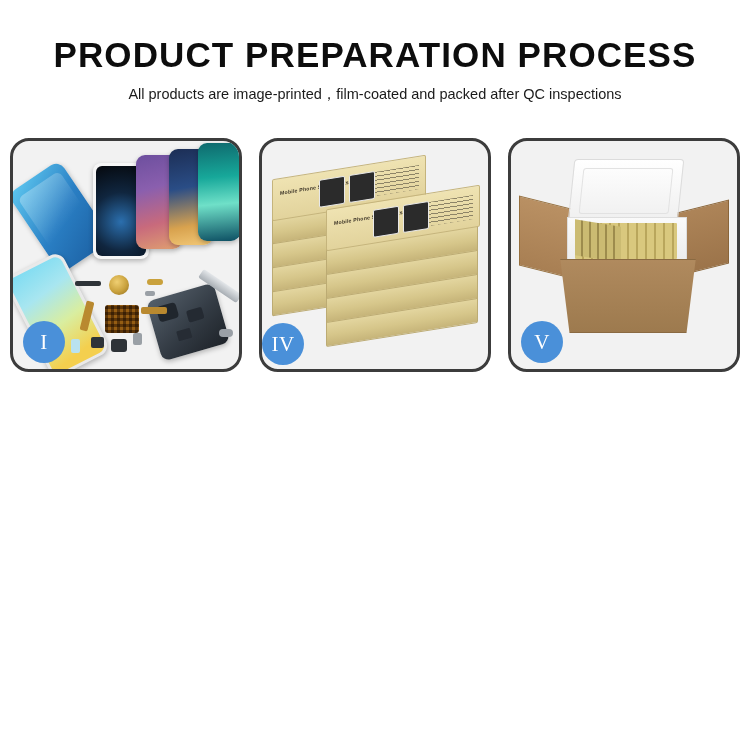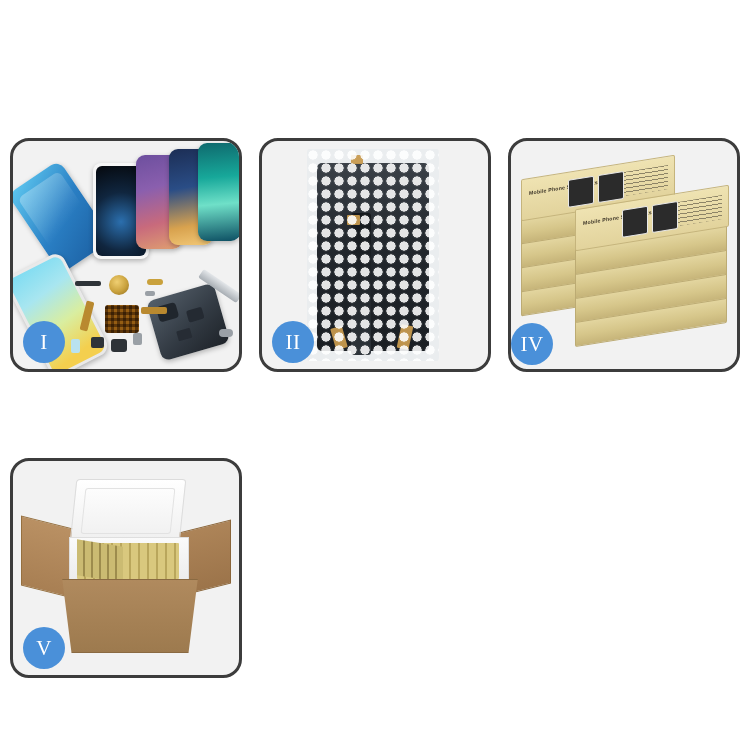--- a/index.html
+++ b/index.html
@@ -413,20 +413,24 @@
   .c-tape {
     position: absolute;
     background: #a88a5f;
   }
 </style>
 </head>
 <body>
 
 <div class="page">
 
+  <div class="header">
+    <h1 class="title">PRODUCT PREPARATION PROCESS</h1>
+    <p class="subtitle">All products are image-printed，film-coated and packed after QC inspections</p>
+  </div>
 
   <div class="grid">
 
     <div class="panel p1">
       <div class="panel-media">
         <div class="ph ph-a"></div>
         <div class="ph ph-b">
             <i></i>
           </div>
         <div class="ph ph-c"></div>
@@ -446,34 +450,20 @@
         <div class="chip dark" style="left:78px;top:196px;width:13px;height:11px;border-radius:2px;"></div>
         <div class="chip dark" style="left:98px;top:198px;width:16px;height:13px;border-radius:3px;"></div>
         <div class="chip silver" style="left:58px;top:198px;width:9px;height:14px;border-radius:2px;background:#b9e2ef;"></div>
         <div class="chip silver" style="left:120px;top:192px;width:9px;height:12px;"></div>
         <div class="tweezer"></div>
         <div class="chip silver" style="right:6px;top:188px;width:14px;height:8px;border-radius:4px;"></div>
       </div>
       <div class="badge">I</div>
     </div>
 
-    <div class="panel p2">
-      <div class="panel-media">
-        <div class="bubble-bag">
-          <div class="bubble-inner"></div>
-          <div class="bubble-strip"></div>
-          <div class="tape" style="left:44px;top:6px;width:12px;height:9px;"></div>
-          <div class="tape" style="left:40px;top:66px;width:13px;height:10px;"></div>
-          <div class="tape" style="left:26px;top:178px;width:12px;height:22px;transform:rotate(-16deg);"></div>
-          <div class="tape" style="left:92px;top:176px;width:12px;height:24px;transform:rotate(12deg);"></div>
-          <div class="bubble-overlay"></div>
-        </div>
-      </div>
-      <div class="badge">II</div>
-    </div>
 
 
     <div class="panel p4">
       <div class="panel-media">
         <div class="stack">
           <div class="sbox rear" style="left:2px;  top:118px;"></div>
           <div class="sbox rear" style="left:2px;  top:94px;"></div>
           <div class="sbox rear" style="left:2px;  top:70px;"></div>
           <div class="sbox rear" style="left:2px;  top:46px;"></div>
           <div class="lid" style="left:2px;  top:8px;">

